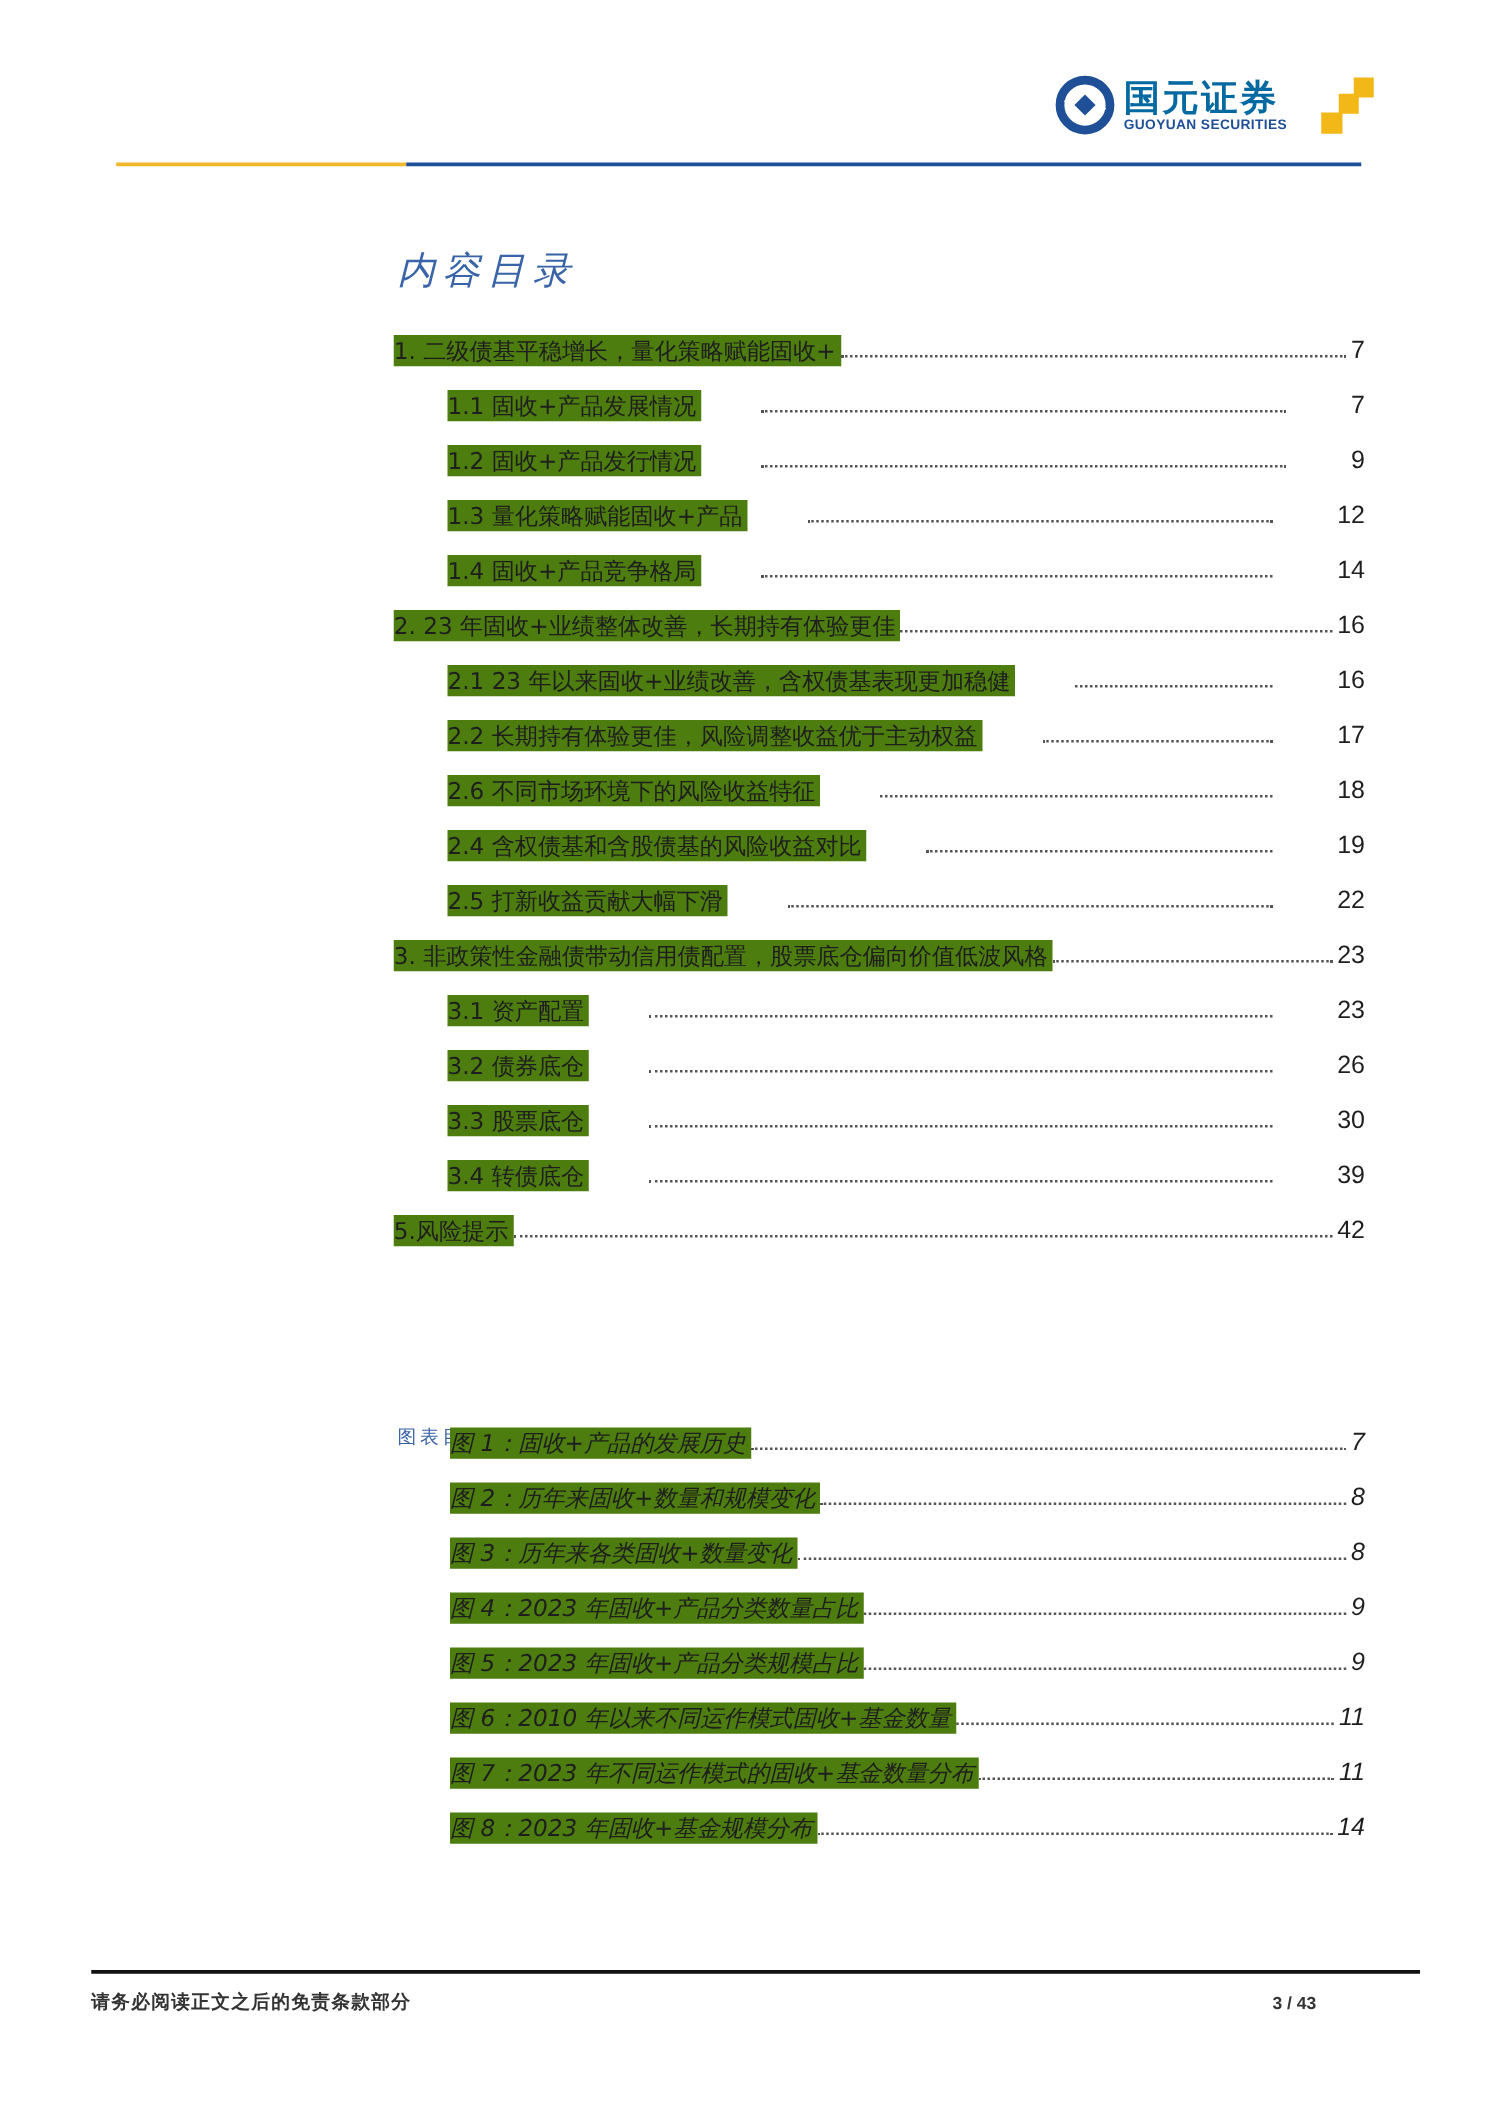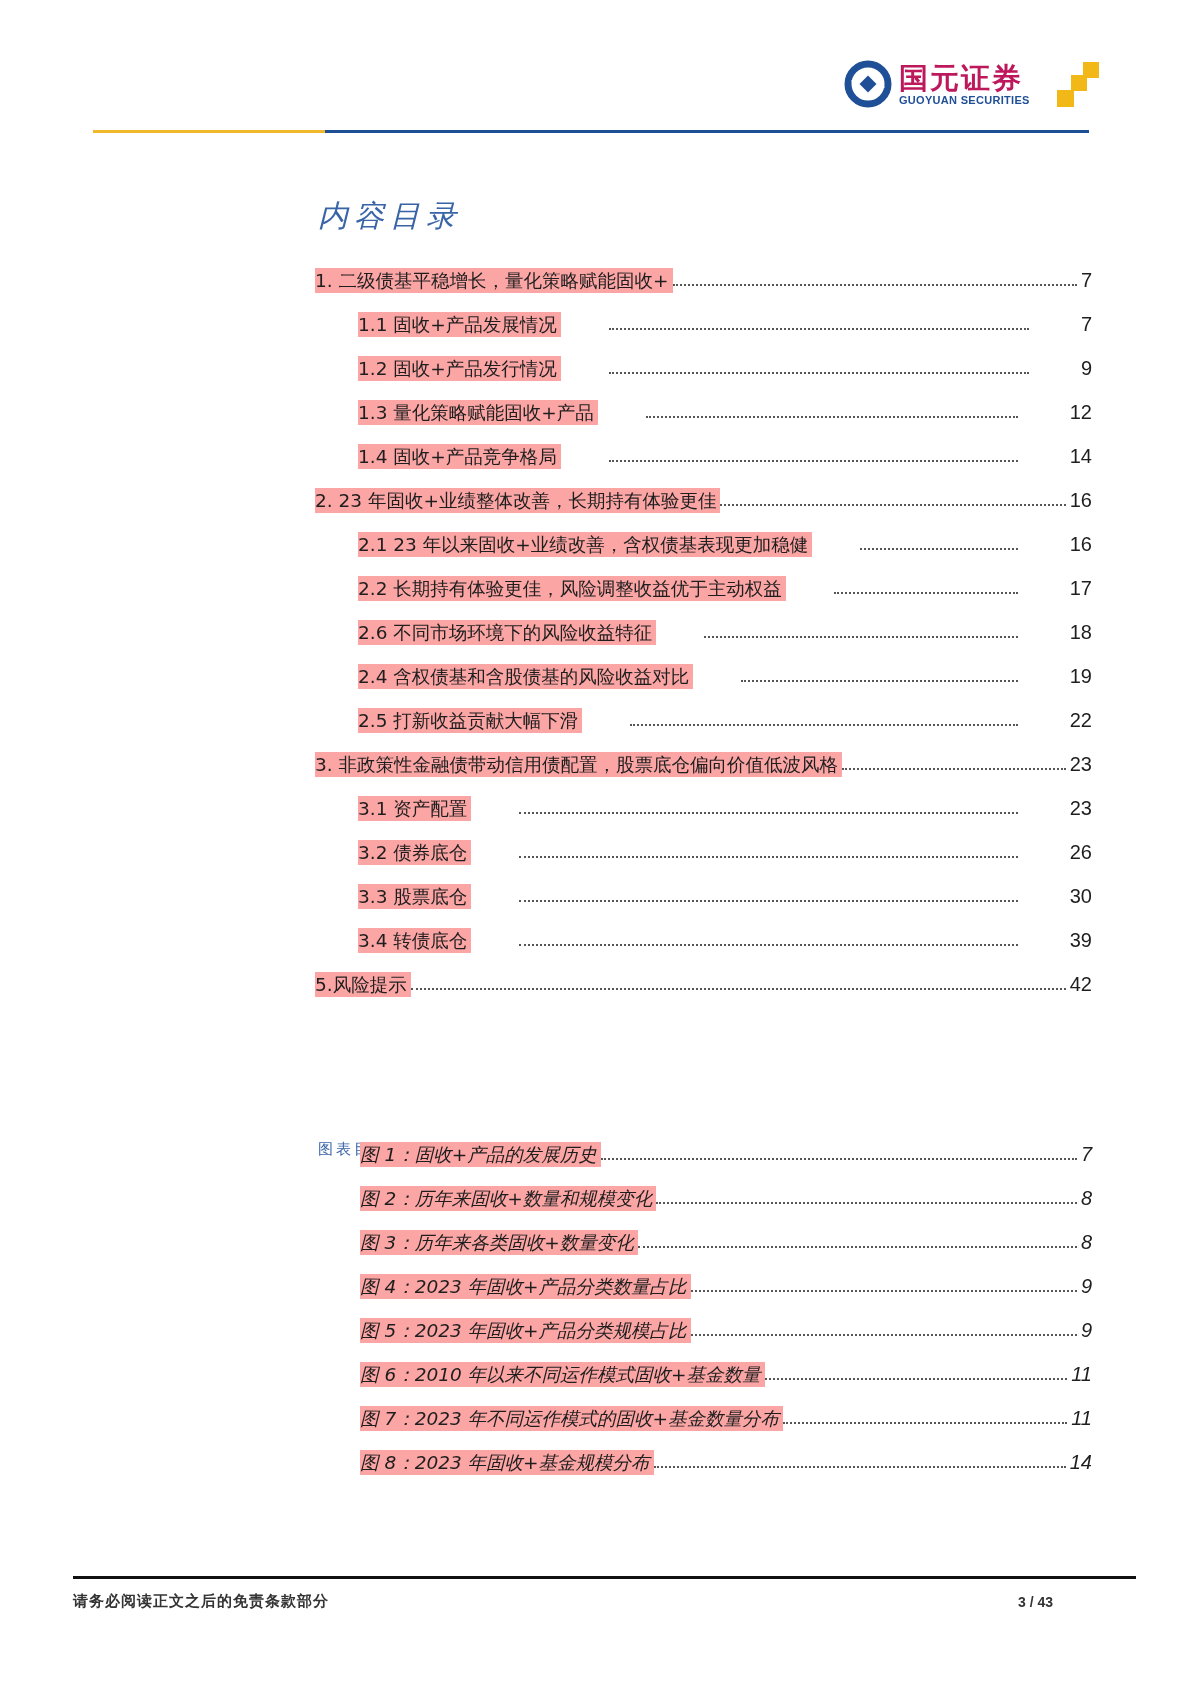--- a/index.html
+++ b/index.html
@@ -3,33 +3,33 @@
   <meta charset="utf-8">
   <style>
     html, body { margin: 0; padding: 0; background: #ffffff; }
     body { width: 1200px; height: 1698px; position: relative; overflow: hidden;
            font-family: "DejaVu Sans", "Liberation Sans", sans-serif; color: #222; }
 
     .header { position: absolute; left: 0; top: 0; width: 1200px; height: 140px; }
     .logo { position: absolute; left: 843px; top: 56px; height: 56px; display: flex; align-items: center; }
     .logo-mark { width: 50px; height: 50px; }
     .logo-text { margin-left: 6px; display: flex; flex-direction: column; }
-    .logo-cn { font-family: "DejaVu Sans", sans-serif; font-weight: bold; font-size: 29px; color: #be185d; letter-spacing: 2px; line-height: 32px; }
+    .logo-cn { font-family: "DejaVu Sans", sans-serif; font-weight: bold; font-size: 29px; color: #0369a1; letter-spacing: 2px; line-height: 32px; }
     .logo-en { font-family: "Liberation Sans", sans-serif; font-weight: bold; font-size: 11px; color: #1f4f97; letter-spacing: 0.3px; line-height: 13px; }
     .logo-squares { position: absolute; left: 1053px; top: 60px; width: 50px; height: 50px; }
 
     .rule-gold { position: absolute; left: 93px; top: 130px; width: 232px; height: 3px; background: #f0b82a; }
     .rule-blue { position: absolute; left: 325px; top: 130px; width: 764px; height: 3px; background: #1d4f97; }
 
     .toc-title { position: absolute; left: 318px; top: 196px; font-size: 30px; color: #3a64a8; letter-spacing: 6px; font-family: "DejaVu Serif", serif; font-style: italic; }
 
     .toc { position: absolute; left: 315px; top: 258px; width: 777px; }
     .toc-row { position: relative; height: 44px; display: flex; align-items: center; font-size: 18.5px; color: #1e1e1e; }
     .toc-row.lvl2 { padding-left: 43px; gap: 48px; }
-    .toc-row .label { white-space: nowrap; padding-right: 4px; background: #fca5a5; }
+    .toc-row .label { white-space: nowrap; padding-right: 4px; background: #4d7c0f; }
     .toc-row .leader { flex: 1; border-bottom: 2px dotted #555; height: 0; margin-bottom: -10px; margin-right: 4px; }
     .toc-row .page { white-space: nowrap; text-align: right; font-family: "Liberation Sans", sans-serif; font-size: 20px; }
 
     .fig-title { position: absolute; left: 318px; top: 1140px; font-size: 15px; color: #3a64a8; letter-spacing: 3px; font-family: "DejaVu Serif", serif; }
     .figs { position: absolute; left: 360px; top: 1132px; width: 732px; font-style: italic; }
     .figs .toc-row { height: 44px; }
 
     .footer-rule { position: absolute; left: 73px; top: 1576px; width: 1063px; height: 3px; background: #111; }
     .footer-left { position: absolute; left: 73px; top: 1592px; font-size: 15px; color: #333; font-family: "DejaVu Serif", serif; letter-spacing: 1px; font-weight: bold; }
     .footer-right { position: absolute; left: 1018px; top: 1594px; font-size: 14px; color: #333; font-family: "Liberation Sans", sans-serif; font-weight: bold; }

